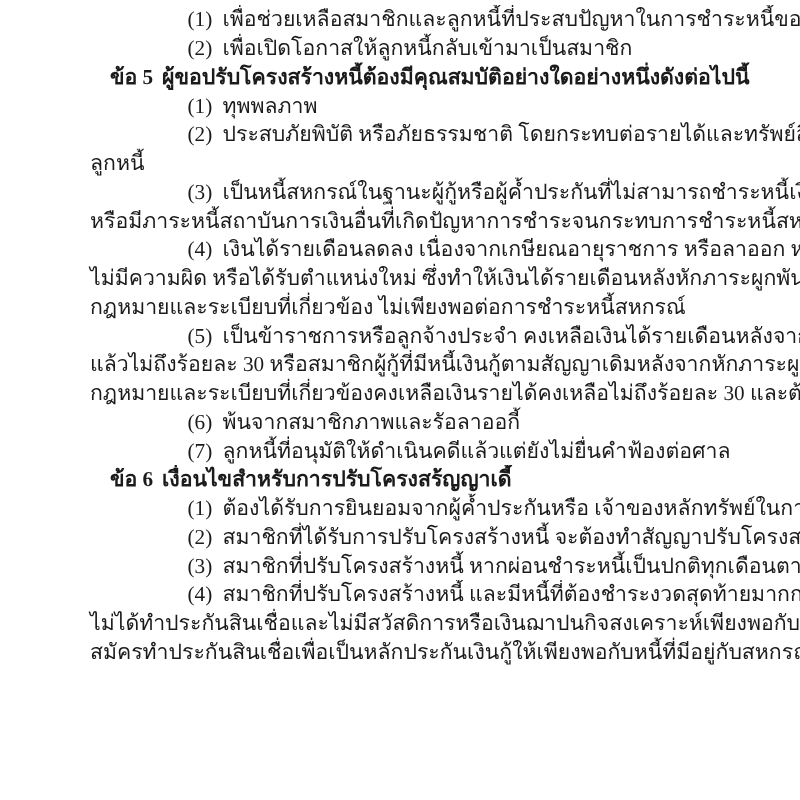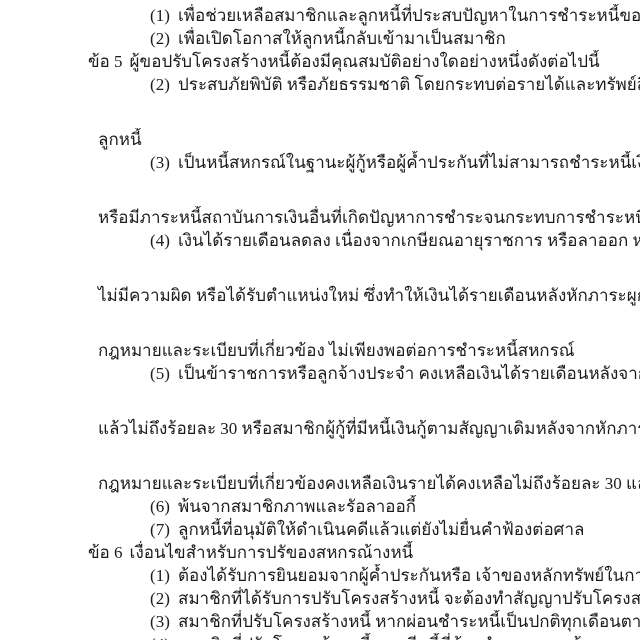--- a/index.html
+++ b/index.html
@@ -24,43 +24,44 @@
     height: 23px;
     line-height: 23px;
     white-space: nowrap;
     overflow: hidden;
   }
   .item { padding-left: 150px; }
   .item .num {
     display: inline-block;
     width: 28px;
   }
-  .cont { padding-left: 98px; margin-top: 32px; }
-  .heading { padding-left: 88px; }
+  .cont { padding-left: 72px; }
+  .heading { padding-left: 88px; font-weight: bold; }
   .heading .num { margin-right: 7px; }
 </style>
 </head>
 <body>
 
 <div class="page">
     <div class="line item"><span class="num">(1)</span><span class="txt">เพื่อช่วยเหลือสมาชิกและลูกหนี้ที่ประสบปัญหาในการชำระหนี้ของสหกรณ์</span></div>
     <div class="line item"><span class="num">(2)</span><span class="txt">เพื่อเปิดโอกาสให้ลูกหนี้กลับเข้ามาเป็นสมาชิก</span></div>
     <div class="line heading"><span class="num">ข้อ 5</span><span class="txt">ผู้ขอปรับโครงสร้างหนี้ต้องมีคุณสมบัติอย่างใดอย่างหนึ่งดังต่อไปนี้</span></div>
+    <div class="line item"><span class="num">(1)</span><span class="txt">ทุพพลภาพ</span></div>
     <div class="line item"><span class="num">(2)</span><span class="txt">ประสบภัยพิบัติ หรือภัยธรรมชาติ โดยกระทบต่อรายได้และทรัพย์สินของสมาชิกและ</span></div>
     <div class="line cont"><span class="txt">ลูกหนี้</span></div>
     <div class="line item"><span class="num">(3)</span><span class="txt">เป็นหนี้สหกรณ์ในฐานะผู้กู้หรือผู้ค้ำประกันที่ไม่สามารถชำระหนี้เงินกู้ได้ตามสัญญา และ</span></div>
     <div class="line cont"><span class="txt">หรือมีภาระหนี้สถาบันการเงินอื่นที่เกิดปัญหาการชำระจนกระทบการชำระหนี้สหกรณ์</span></div>
     <div class="line item"><span class="num">(4)</span><span class="txt">เงินได้รายเดือนลดลง เนื่องจากเกษียณอายุราชการ หรือลาออก หรือออกจากงานประจำโดย</span></div>
     <div class="line cont"><span class="txt">ไม่มีความผิด หรือได้รับตำแหน่งใหม่ ซึ่งทำให้เงินได้รายเดือนหลังหักภาระผูกพันตาม</span></div>
     <div class="line cont"><span class="txt">กฎหมายและระเบียบที่เกี่ยวข้อง ไม่เพียงพอต่อการชำระหนี้สหกรณ์</span></div>
     <div class="line item"><span class="num">(5)</span><span class="txt">เป็นข้าราชการหรือลูกจ้างประจำ คงเหลือเงินได้รายเดือนหลังจากหักชำระหนี้ต่อสหกรณ์</span></div>
     <div class="line cont"><span class="txt">แล้วไม่ถึงร้อยละ 30 หรือสมาชิกผู้กู้ที่มีหนี้เงินกู้ตามสัญญาเดิมหลังจากหักภาระผูกพันตาม</span></div>
     <div class="line cont"><span class="txt">กฎหมายและระเบียบที่เกี่ยวข้องคงเหลือเงินรายได้คงเหลือไม่ถึงร้อยละ 30 และต้องการ</span></div>
     <div class="line item"><span class="num">(6)</span><span class="txt">พ้นจากสมาชิกภาพและรัอลาออกี้</span></div>
     <div class="line item"><span class="num">(7)</span><span class="txt">ลูกหนี้ที่อนุมัติให้ดำเนินคดีแล้วแต่ยังไม่ยื่นคำฟ้องต่อศาล</span></div>
-    <div class="line heading"><span class="num">ข้อ 6</span><span class="txt">เงื่อนไขสำหรับการปรัของสหกรณ้างหนี้</span></div>
+    <div class="line heading"><span class="num">ข้อ 6</span><span class="txt">เงื่อนไขสำหรับการปรับโครงสร้ญญาเดี้</span></div>
     <div class="line item"><span class="num">(1)</span><span class="txt">ต้องได้รับการยินยอมจากผู้ค้ำประกันหรือ เจ้าของหลักทรัพย์ในการปรับโครงสร้างหนี้</span></div>
     <div class="line item"><span class="num">(2)</span><span class="txt">สมาชิกที่ได้รับการปรับโครงสร้างหนี้ จะต้องทำสัญญาปรับโครงสร้างหนี้กับสหกรณ์</span></div>
     <div class="line item"><span class="num">(3)</span><span class="txt">สมาชิกที่ปรับโครงสร้างหนี้ หากผ่อนชำระหนี้เป็นปกติทุกเดือนตามระเบียบการปรับ</span></div>
     <div class="line item"><span class="num">(4)</span><span class="txt">สมาชิกที่ปรับโครงสร้างหนี้ และมีหนี้ที่ต้องชำระงวดสุดท้ายมากกว่ายอดชำระต่องวด หรือ</span></div>
     <div class="line cont"><span class="txt">ไม่ได้ทำประกันสินเชื่อและไม่มีสวัสดิการหรือเงินฌาปนกิจสงเคราะห์เพียงพอกับหนี้ ต้อง</span></div>
     <div class="line cont"><span class="txt">สมัครทำประกันสินเชื่อเพื่อเป็นหลักประกันเงินกู้ให้เพียงพอกับหนี้ที่มีอยู่กับสหกรณ์</span></div>
   </div>
 
 </body></html>

